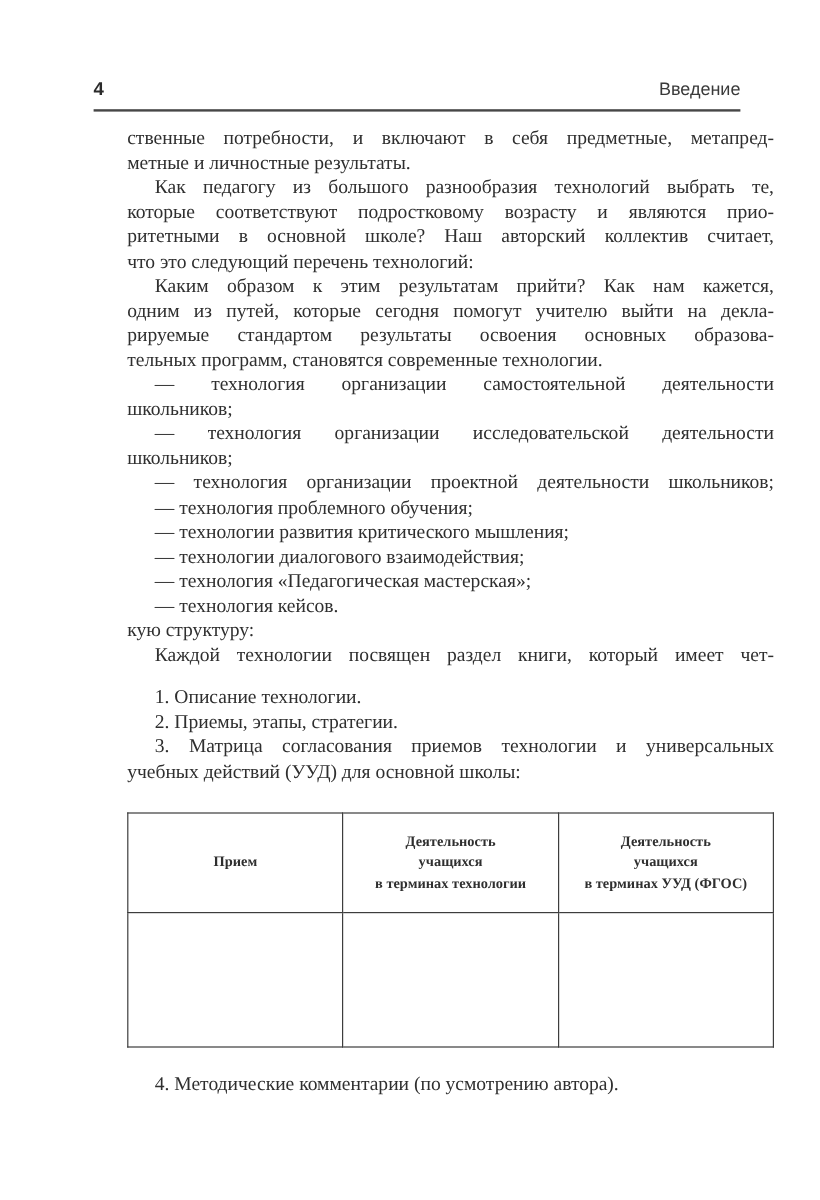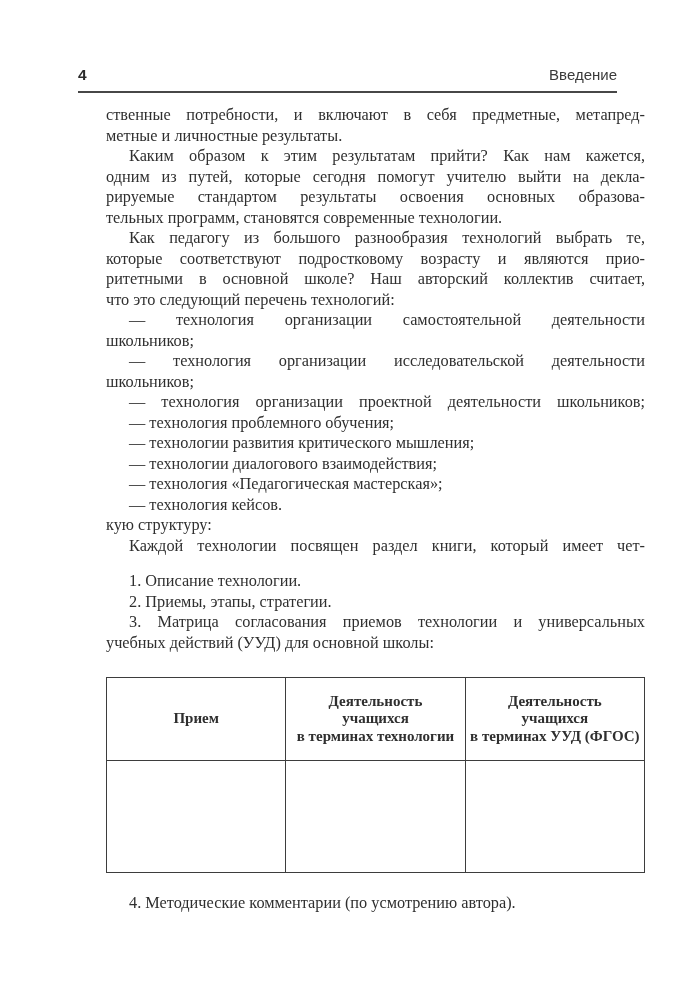--- a/index.html
+++ b/index.html
@@ -73,21 +73,21 @@
     table-layout: fixed;
   }
   table.matrix th, table.matrix td {
     border: 1.5px solid #3d3d3d;
     padding: 0 4px;
   }
   table.matrix th {
     height: 82px;
     font-family: "Liberation Serif", serif;
     font-weight: bold;
-    font-size: 15px;
+    font-size: 12px;
     line-height: 17.5px;
     text-align: center;
     vertical-align: middle;
     color: #2f2f2f;
   }
   table.matrix td.empty-cell {
     height: 111px;
     background: #ffffff;
   }
 </style>
@@ -99,30 +99,30 @@
     <span class="page-num">4</span>
     <span class="section-title">Введение</span>
   </header>
   <div class="head-rule"></div>
   <main class="page-body">
       <div class="para">
         <div class="line j">ственные потребности, и включают в себя предметные, метапред-</div>
         <div class="line">метные и личностные результаты.</div>
       </div>
       <div class="para">
+        <div class="line j first">Как педагогу из большого разнообразия технологий выбрать те,</div>
+        <div class="line j">которые соответствуют подростковому возрасту и являются прио-</div>
+        <div class="line j">ритетными в основной школе? Наш авторский коллектив считает,</div>
+        <div class="line">что это следующий перечень технологий:</div>
+      </div>
+      <div class="para">
         <div class="line j first">Каким образом к этим результатам прийти? Как нам кажется,</div>
         <div class="line j">одним из путей, которые сегодня помогут учителю выйти на декла-</div>
         <div class="line j">рируемые стандартом результаты освоения основных образова-</div>
         <div class="line">тельных программ, становятся современные технологии.</div>
-      </div>
-      <div class="para">
-        <div class="line j first">Как педагогу из большого разнообразия технологий выбрать те,</div>
-        <div class="line j">которые соответствуют подростковому возрасту и являются прио-</div>
-        <div class="line j">ритетными в основной школе? Наш авторский коллектив считает,</div>
-        <div class="line">что это следующий перечень технологий:</div>
       </div>
       <div class="para">
         <div class="line j first">— технология организации самостоятельной деятельности</div>
         <div class="line">школьников;</div>
       </div>
       <div class="para">
         <div class="line j first">— технология организации исследовательской деятельности</div>
         <div class="line">школьников;</div>
       </div>
       <div class="para">

